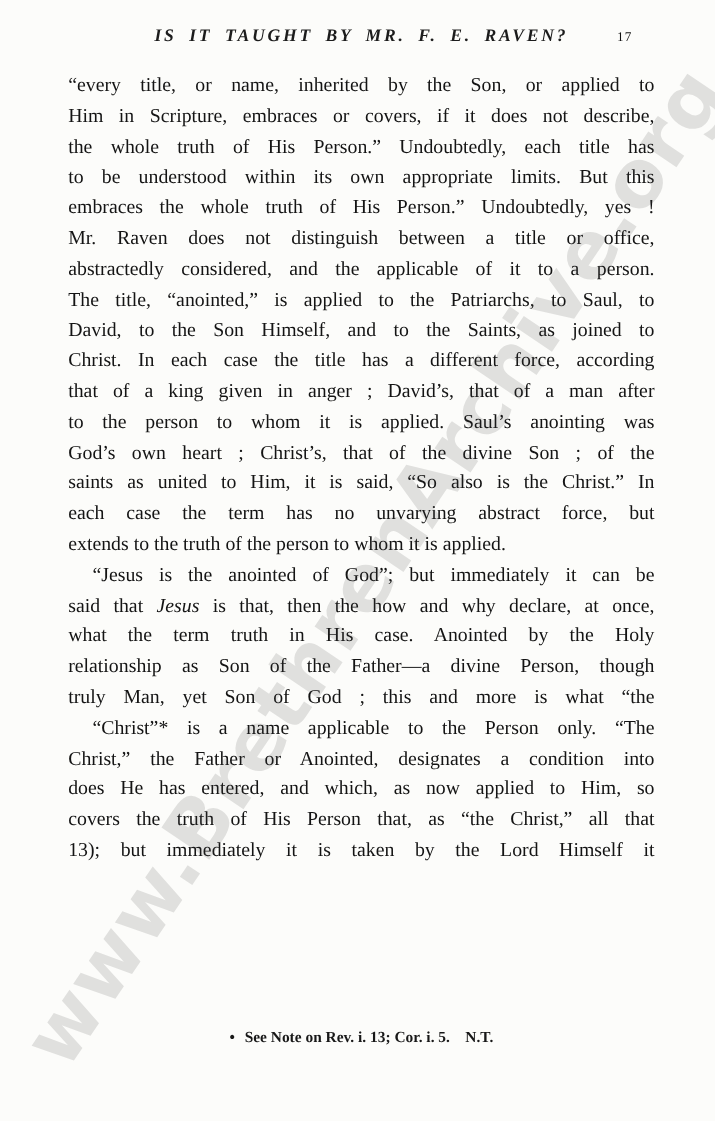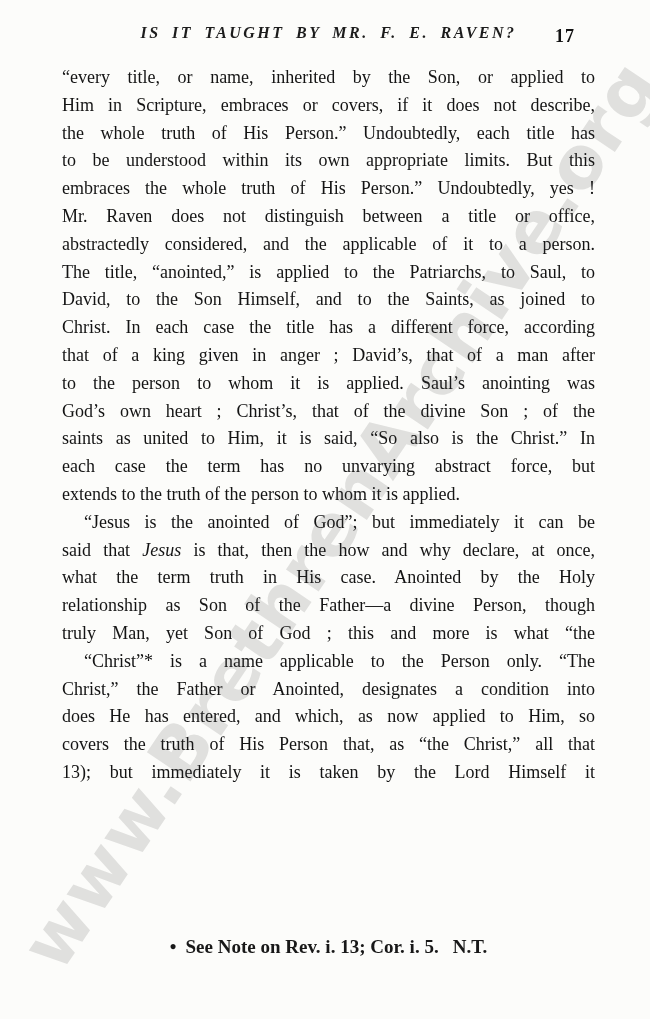--- a/index.html
+++ b/index.html
@@ -26,22 +26,22 @@
     font-weight: 700;
     font-size: 16px;
     letter-spacing: 2.5px;
     word-spacing: 5px;
     color: #1c1c1c;
     white-space: nowrap;
   }
   .page-number {
     position: absolute;
     right: 20px; top: 2px;
-    font-weight: 700;
-    font-size: 18px;
+    font-weight: 400;
+    font-size: 12px;
     letter-spacing: 1px;
     color: #111;
   }
   .text-block {
     position: absolute;
     top: 64px; left: 62px;
     width: 533px;
     font-size: 18px;
     line-height: 27.8px;
     color: #141414;
@@ -53,21 +53,21 @@
     white-space: normal;
   }
   .line.last { text-align-last: left; }
   .line.indent { padding-left: 22px; }
   .line i { font-style: italic; }
   .footnote {
     position: absolute;
     top: 936px; left: 62px;
     width: 533px;
     text-align: center;
-    font-size: 19px;
+    font-size: 14px;
     font-weight: 600;
     color: #181818;
   }
   .footnote .fn-marker { margin-right: 9px; }
   .footnote .fn-suffix { margin-left: 14px; }
   .watermark {
     position: absolute;
     left: 340px; top: 515px;
     transform: translate(-50%, -50%) rotate(-56deg);
     transform-origin: center center;

